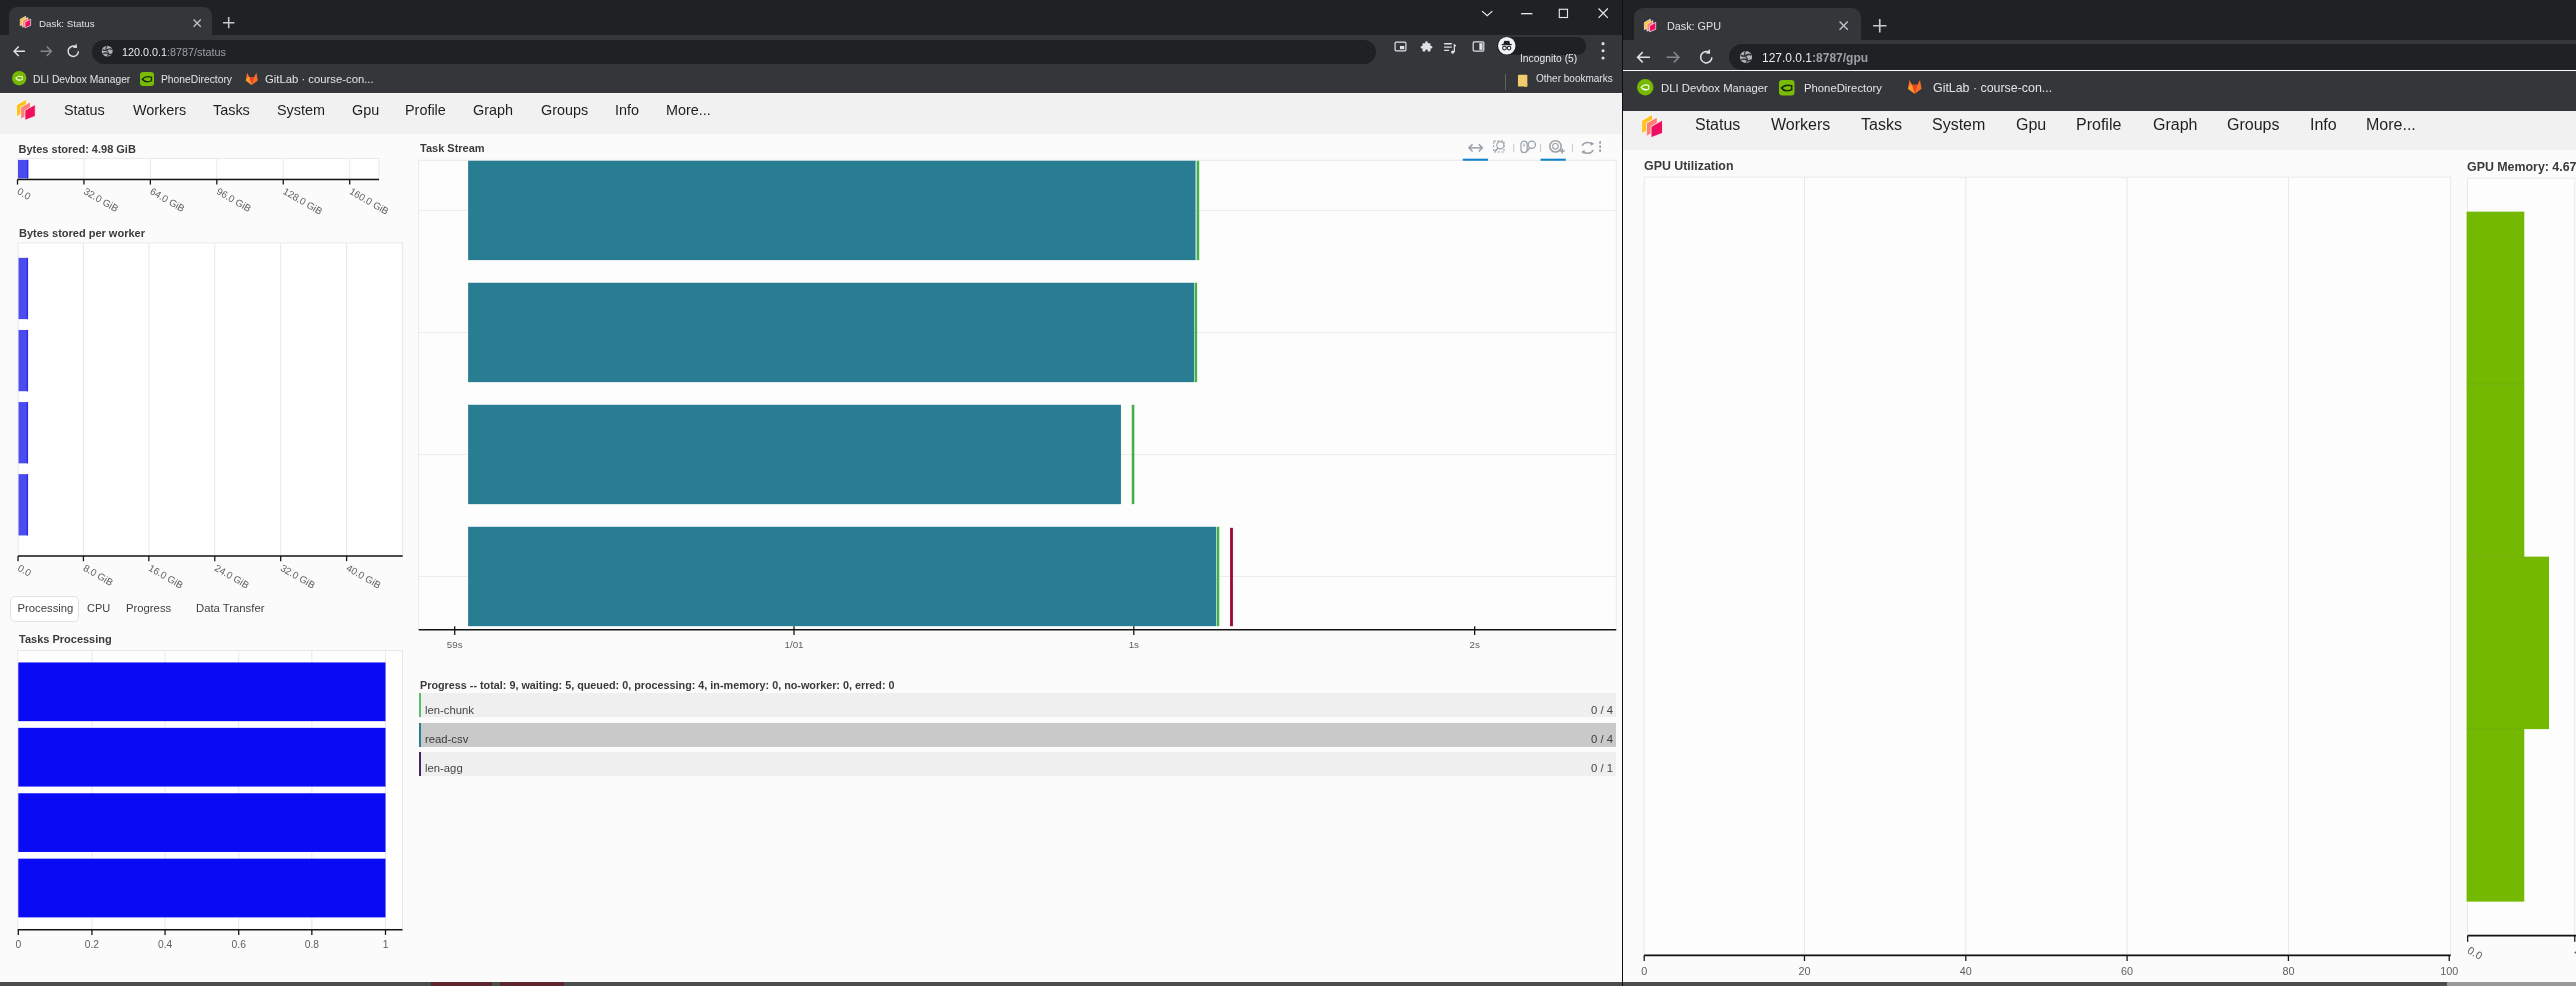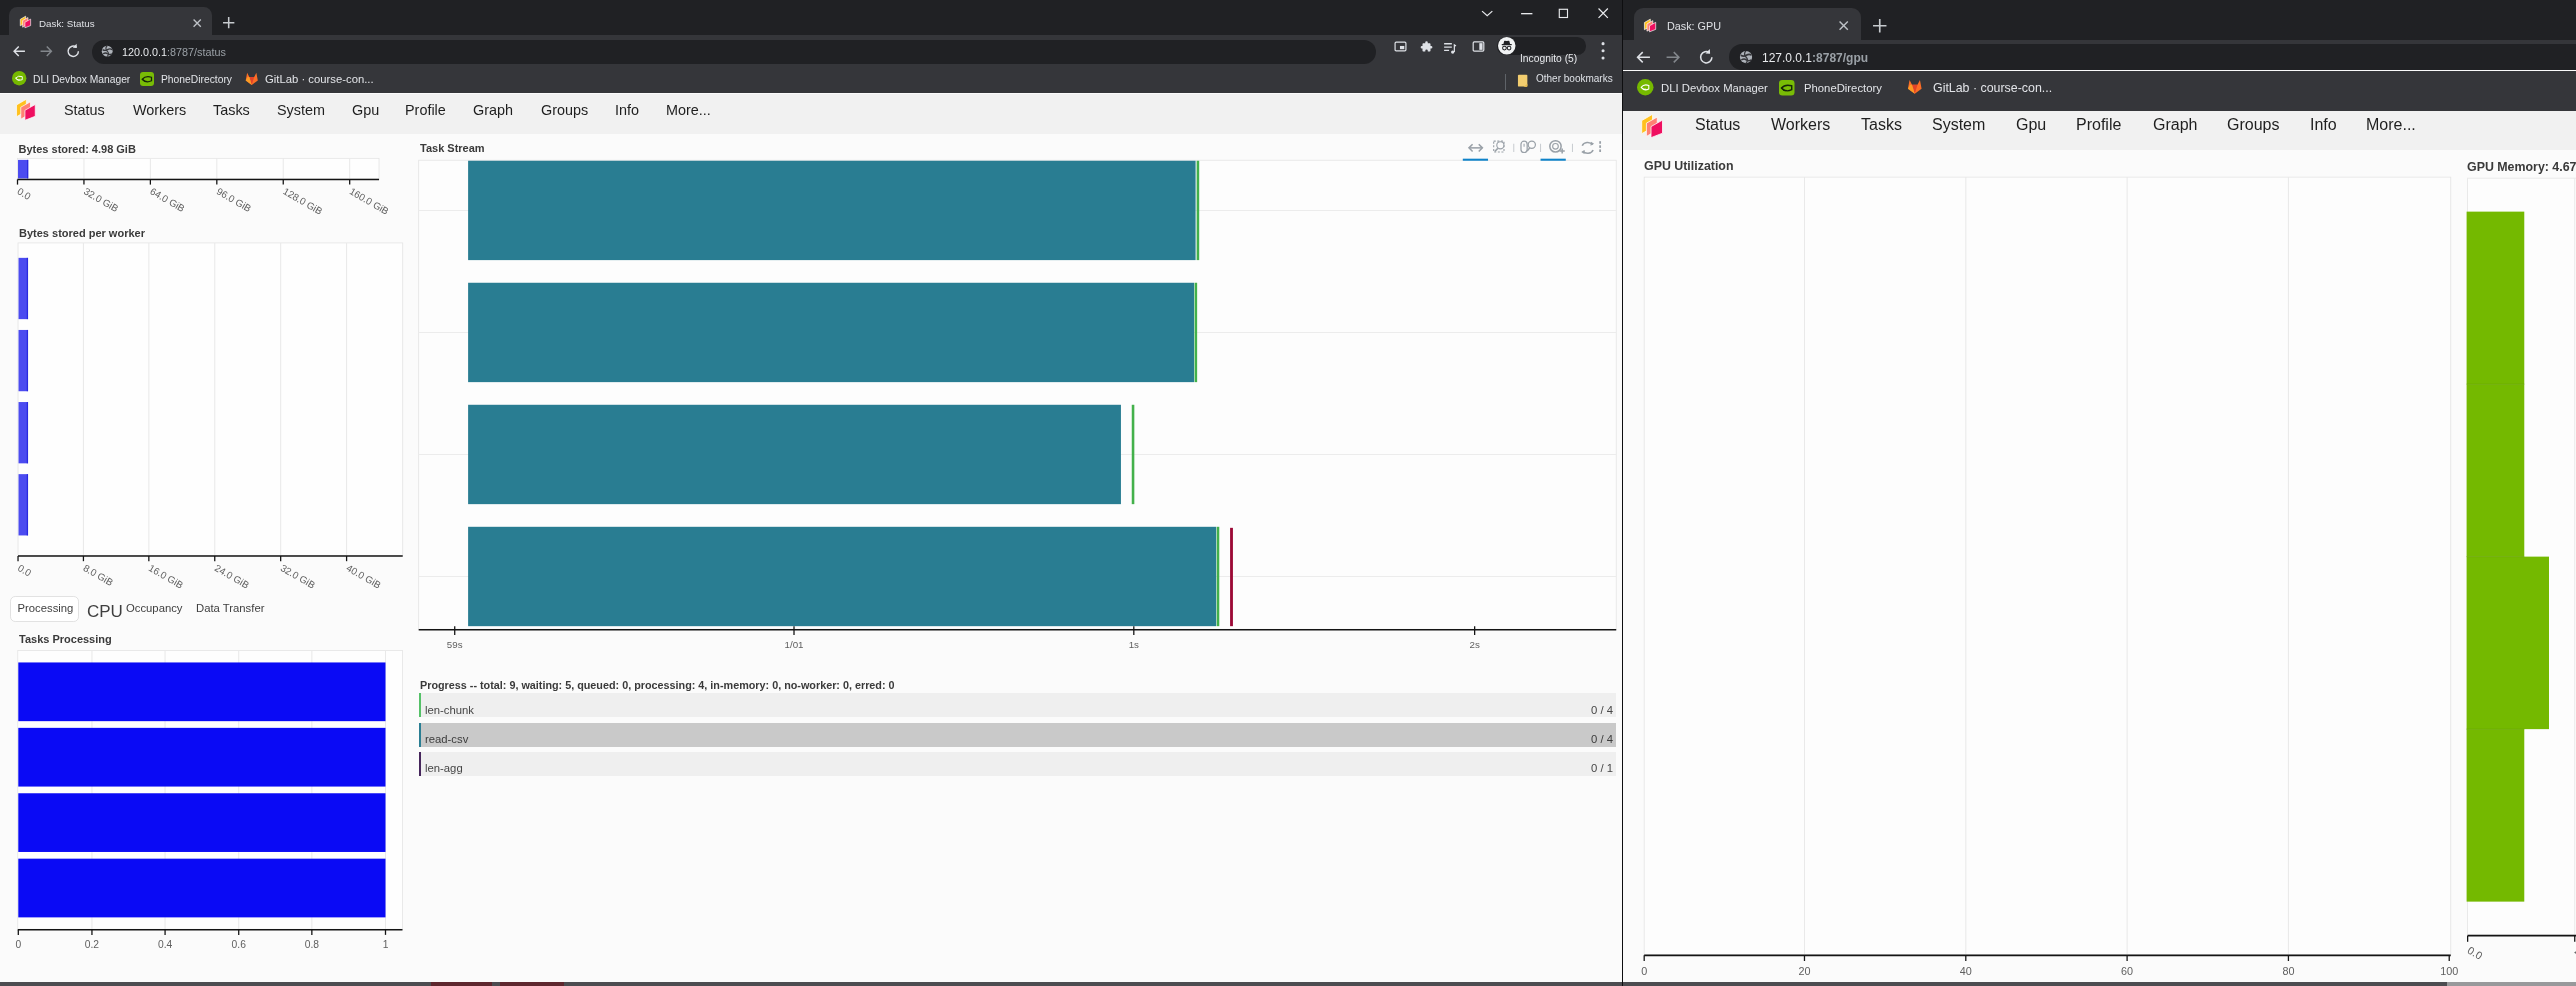--- a/index.html
+++ b/index.html
@@ -216,22 +216,22 @@
 <line x1="417" y1="619" x2="417" y2="629" stroke="#141414" stroke-width="2.5"></line>
 <text x="415" y="646" transform="rotate(30 415 646)" font-size="19" fill="#5f5f5f">24.0 GiB</text>
 <line x1="545" y1="619" x2="545" y2="629" stroke="#141414" stroke-width="2.5"></line>
 <text x="543" y="646" transform="rotate(30 543 646)" font-size="19" fill="#5f5f5f">32.0 GiB</text>
 <line x1="673" y1="619" x2="673" y2="629" stroke="#141414" stroke-width="2.5"></line>
 <text x="671" y="646" transform="rotate(30 671 646)" font-size="19" fill="#5f5f5f">40.0 GiB</text>
 </svg>
 
   <div class="abs" style="left:9.8px;top:596px;width:69px;height:26px;background:#fff;border:0.5px solid #e2e2e2;border-radius:5.2px;"></div>
   <div class="abs" style="left:17.5px;top:602px;font-size:11.3px;color:#3f3f3f;">Processing</div>
-  <div class="abs" style="left:87px;top:602px;font-size:17px;color:#3f3f3f;">CPU</div>
-  <div class="abs" style="left:126px;top:602px;font-size:11.3px;color:#3f3f3f;">Occupancy</div>
+  <div class="abs" style="left:87px;top:602px;font-size:11px;color:#3f3f3f;">CPU</div>
+  <div class="abs" style="left:126px;top:602px;font-size:11.3px;color:#3f3f3f;">Progress</div>
   <div class="abs" style="left:196px;top:602px;font-size:11.3px;color:#3f3f3f;">Data Transfer</div>
 
   <svg class="abs" style="left:0px;top:647px;" width="428" height="309" id="c3" viewBox="0 0 830 600">
 <rect x="34" y="7" width="747" height="541" fill="#fefefe" stroke="#e3e3e3" stroke-width="1.5"></rect>
 <line x1="178" y1="7" x2="178" y2="548" stroke="#e9e9e9" stroke-width="2"></line>
 <line x1="320" y1="7" x2="320" y2="548" stroke="#e9e9e9" stroke-width="2"></line>
 <line x1="463" y1="7" x2="463" y2="548" stroke="#e9e9e9" stroke-width="2"></line>
 <line x1="605" y1="7" x2="605" y2="548" stroke="#e9e9e9" stroke-width="2"></line>
 <line x1="748" y1="7" x2="748" y2="548" stroke="#e9e9e9" stroke-width="2"></line>
 <rect x="35" y="30" width="713" height="114" fill="#0a0af5"></rect>

